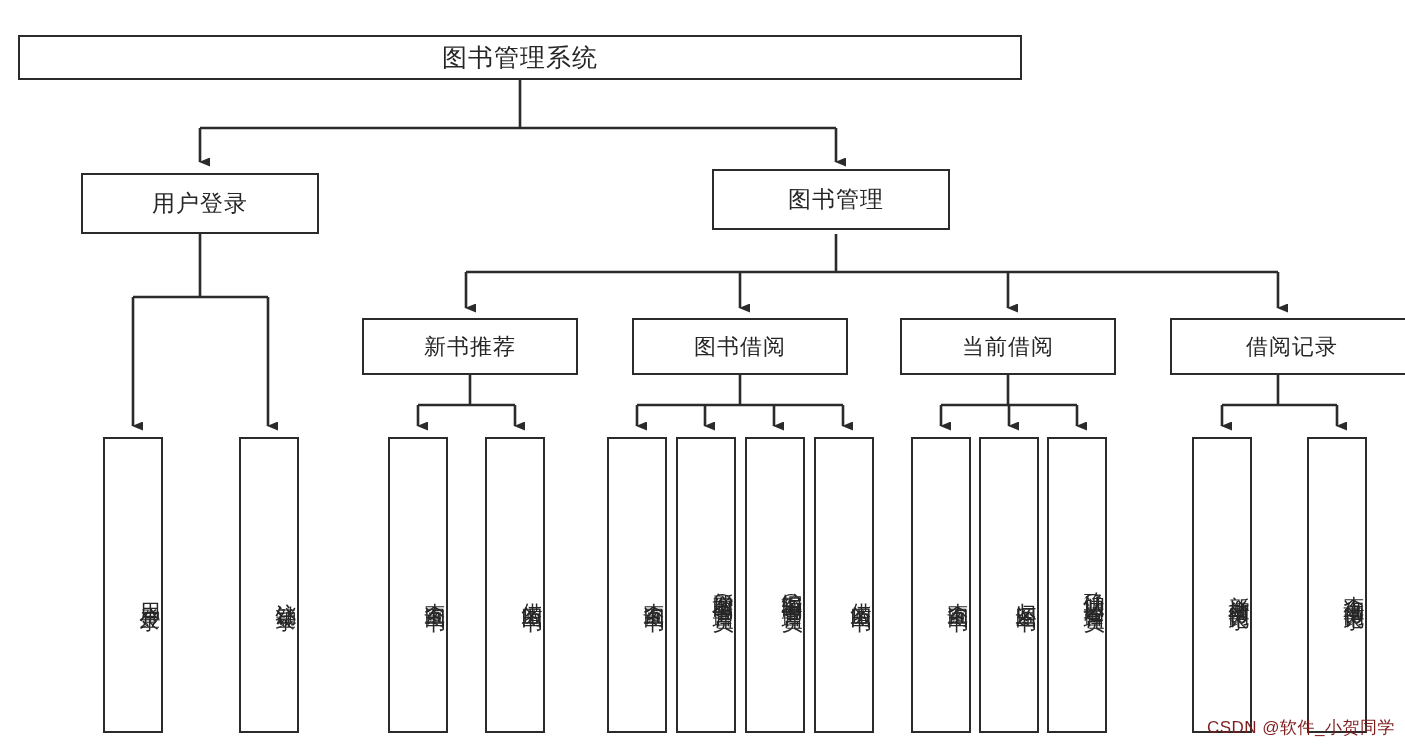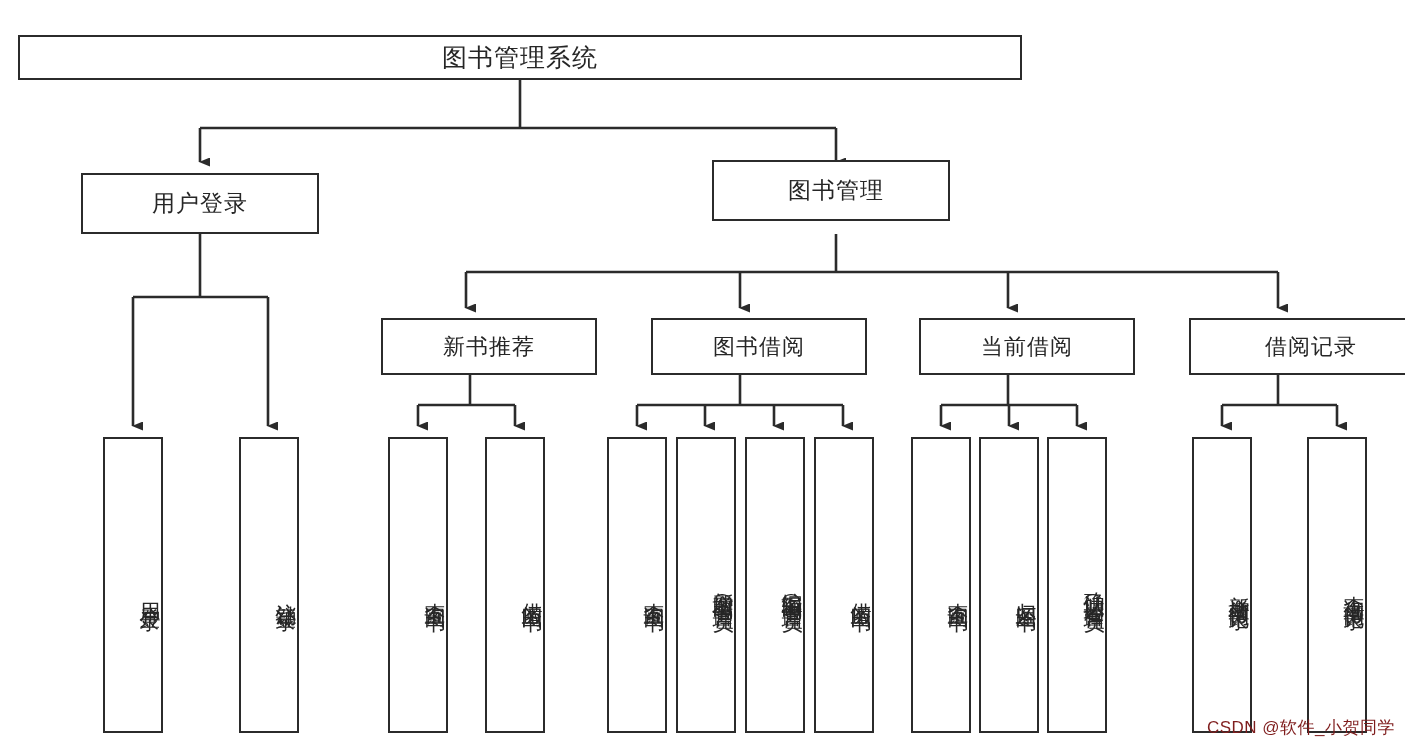--- a/index.html
+++ b/index.html
@@ -39,21 +39,20 @@
     font-size:25px;
     letter-spacing:1px;
   }
   .node-l1{
     font-size:23px;
     letter-spacing:1px;
   }
   .node-l2{
     font-size:22px;
     letter-spacing:1px;
-    margin-left:19px;
   }
   .node-leaf{
     font-size:21px;
     writing-mode:vertical-rl;
     text-orientation:upright;
     align-items:flex-start;
     justify-content:center;
     padding-top:14px;
     letter-spacing:3px;
     line-height:1.05;
@@ -125,21 +124,21 @@
       <path d="M1222,405 L1337,405"></path>
       <path d="M1222,405 L1222,426" marker-end="url(#arrowhead)"></path>
       <path d="M1337,405 L1337,426" marker-end="url(#arrowhead)"></path>
     </g>
   </svg>
 
   <div class="node node-root" style="left:18px; top:12px; width:1004px; height:45px;margin-top:23px;">图书管理系统</div>
 
   <div class="node node-l1" style="left:81px; top:173px; width:238px; height:61px;">用户登录</div>
 
-  <div class="node node-l1" style="left:712px; top:160px; width:238px; height:61px;padding-left:10px;">图书管理</div>
+  <div class="node node-l1" style="left:712px; top:169px; width:238px; height:61px;padding-left:10px;">图书管理</div>
 
   <div class="node node-l2" style="left:362px; top:318px; width:216px; height:57px;">新书推荐</div>
 
   <div class="node node-l2" style="left:900px; top:318px; width:216px; height:57px;">当前借阅</div>
 
   <div class="node node-l2" style="left:632px; top:318px; width:216px; height:57px;">图书借阅</div>
 
   <div class="node node-l2" style="left:1170px; top:318px; width:244px; height:57px;">借阅记录</div>
 
   <div class="node node-leaf" style="left:103px; top:437px; width:60px; height:296px;">用户登录</div>

